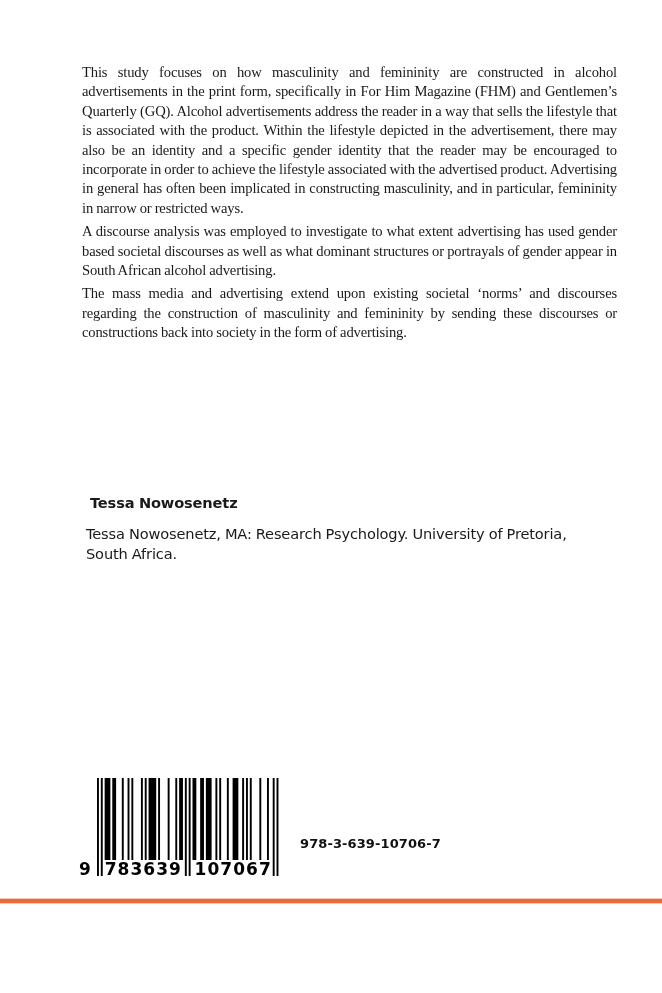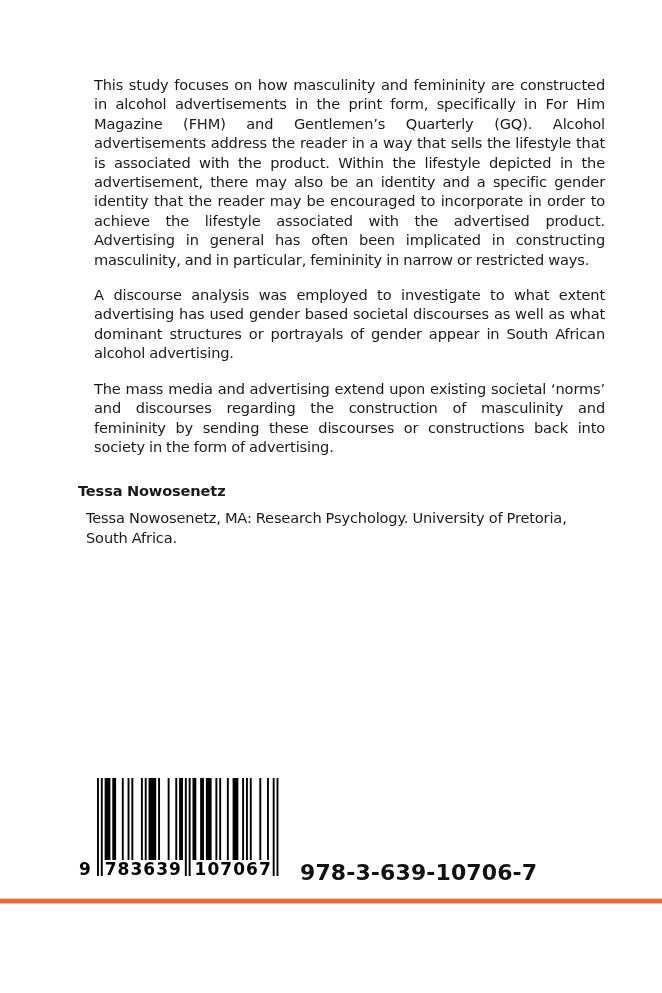--- a/index.html
+++ b/index.html
@@ -20,35 +20,36 @@
       left: 78px;
       top: 59px;
       width: 543px;
       font-size: 14.6px;
       line-height: 19.4px;
       text-align: justify;
       letter-spacing: -0.15px;
       word-spacing: -0.4px;
     }
     .blurb p {
-      margin: 16px;
+      margin: 4px;
+      font-family: Liberation Serif, serif;
     }
     .author-block {
       position: absolute;
       left: 78px;
       top: 481px;
       width: 560px;
       font-size: 14.6px;
       line-height: 19.4px;
       letter-spacing: -0.15px;
       word-spacing: -0.4px;
     }
     .author-name {
       font-weight: bold;
-      margin: 0;
+      margin: 12px;
     }
     .author-bio {
       margin: 8px;
       width: 520px;
     }
     .barcode-wrap {
       position: absolute;
       left: 76px;
       top: 777px;
       width: 210px;
@@ -59,24 +60,24 @@
     }
     .barcode-digit {
       font-family: "DejaVu Sans", "Liberation Sans", sans-serif;
       font-weight: bold;
       font-size: 17px;
       fill: #000;
     }
     .isbn-text {
       position: absolute;
       left: 300px;
-      top: 860px;
+      top: 836px;
       font-family: "DejaVu Sans", "Liberation Sans", sans-serif;
       font-weight: bold;
-      font-size: 22px;
+      font-size: 13px;
       letter-spacing: 0.1px;
       color: #111;
     }
     .accent-rule {
       position: absolute;
       left: 0;
       top: 899px;
       width: 662px;
       height: 4px;
       background: #ea6a3a;

